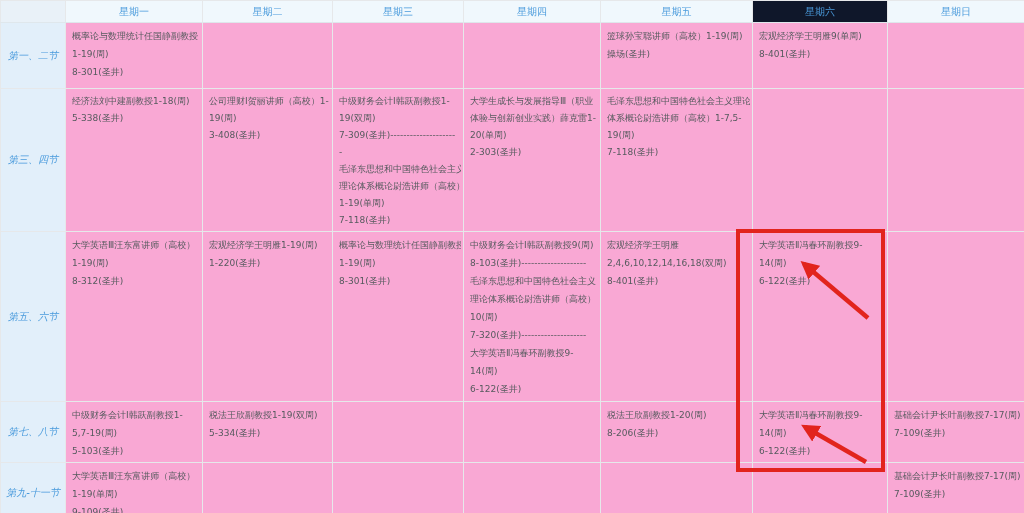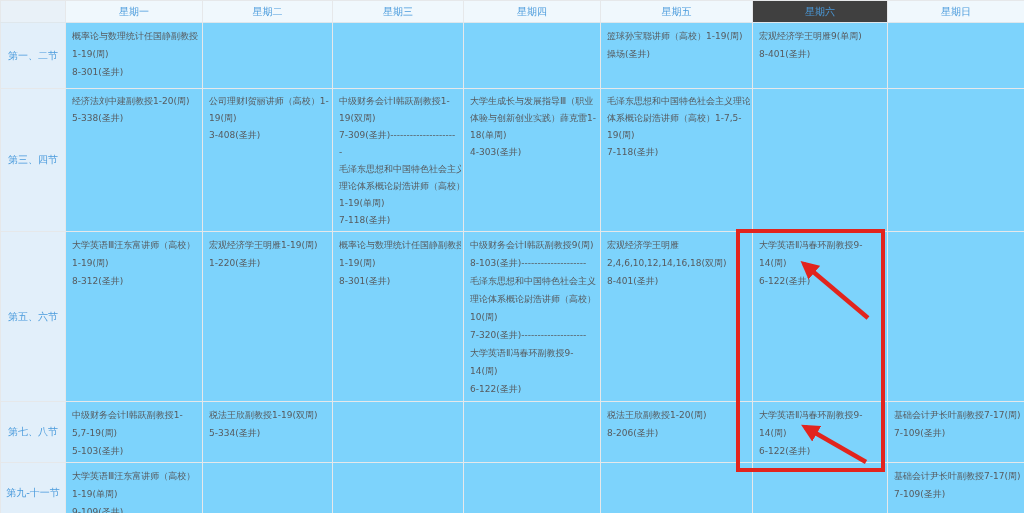--- a/index.html
+++ b/index.html
@@ -21,36 +21,37 @@
   #tt thead th {
     height: 22px;
     background: #f0f8fd;
     color: #4a9bdc;
     font-size: 10px;
     text-align: center;
     vertical-align: middle;
     border-bottom: 1px solid #dfe7ec;
   }
   #tt thead th.corner { background: #e9f1f8; }
-  #tt thead th.sat { background: #404040; }
+  #tt thead th.sat { background: #0f172a; }
   
   #tt tbody th.plabel {
     background: #e2effa;
     color: #4a9bdc;
     font-size: 10px;
     text-align: center;
     vertical-align: middle;
+    font-style: italic;
   }
   
   #tt td {
     vertical-align: top;
     padding: 4px 2px 2px 6px;
     color: #565a5e;
     font-size: 9px;
-    background: #7dd3fc;
+    background: #f9a8d4;
   }
   .line { white-space: nowrap; overflow: hidden; line-height: 18px; }
   tr.r1 .line { line-height: 17px; }
   tr.r2 .line { line-height: 18px; }
   
   tr.r0 td, tr.r0 th { height: 66px; }
   tr.r1 td, tr.r1 th { height: 142px; }
   tr.r2 td, tr.r2 th { height: 170px; }
   tr.r3 td, tr.r3 th { height: 60px; }
   tr.r4 td, tr.r4 th { height: 53px; }
@@ -111,43 +112,43 @@
           </td>
           <td>
             <div class="line">宏观经济学王明雁9(单周)</div>
             <div class="line">8-401(圣井)</div>
           </td>
           <td></td>
         </tr>
         <tr class="r1">
           <th class="plabel">第三、四节</th>
           <td>
-            <div class="line">经济法刘中建副教授1-20(周)</div>
+            <div class="line">经济法刘中建副教授1-18(周)</div>
             <div class="line">5-338(圣井)</div>
           </td>
           <td>
             <div class="line">公司理财Ⅰ贺丽讲师（高校）1-</div>
             <div class="line">19(周)</div>
             <div class="line">3-408(圣井)</div>
           </td>
           <td>
             <div class="line">中级财务会计Ⅰ韩跃副教授1-</div>
             <div class="line">19(双周)</div>
             <div class="line">7-309(圣井)--------------------</div>
             <div class="line">-</div>
             <div class="line">毛泽东思想和中国特色社会主义</div>
             <div class="line">理论体系概论尉浩讲师（高校）</div>
             <div class="line">1-19(单周)</div>
             <div class="line">7-118(圣井)</div>
           </td>
           <td>
             <div class="line">大学生成长与发展指导Ⅲ（职业</div>
             <div class="line">体验与创新创业实践）薛克雷1-</div>
-            <div class="line">18(单周)</div>
-            <div class="line">4-303(圣井)</div>
+            <div class="line">20(单周)</div>
+            <div class="line">2-303(圣井)</div>
           </td>
           <td>
             <div class="line">毛泽东思想和中国特色社会主义理论</div>
             <div class="line">体系概论尉浩讲师（高校）1-7,5-</div>
             <div class="line">19(周)</div>
             <div class="line">7-118(圣井)</div>
           </td>
           <td></td>
           <td></td>
         </tr>

